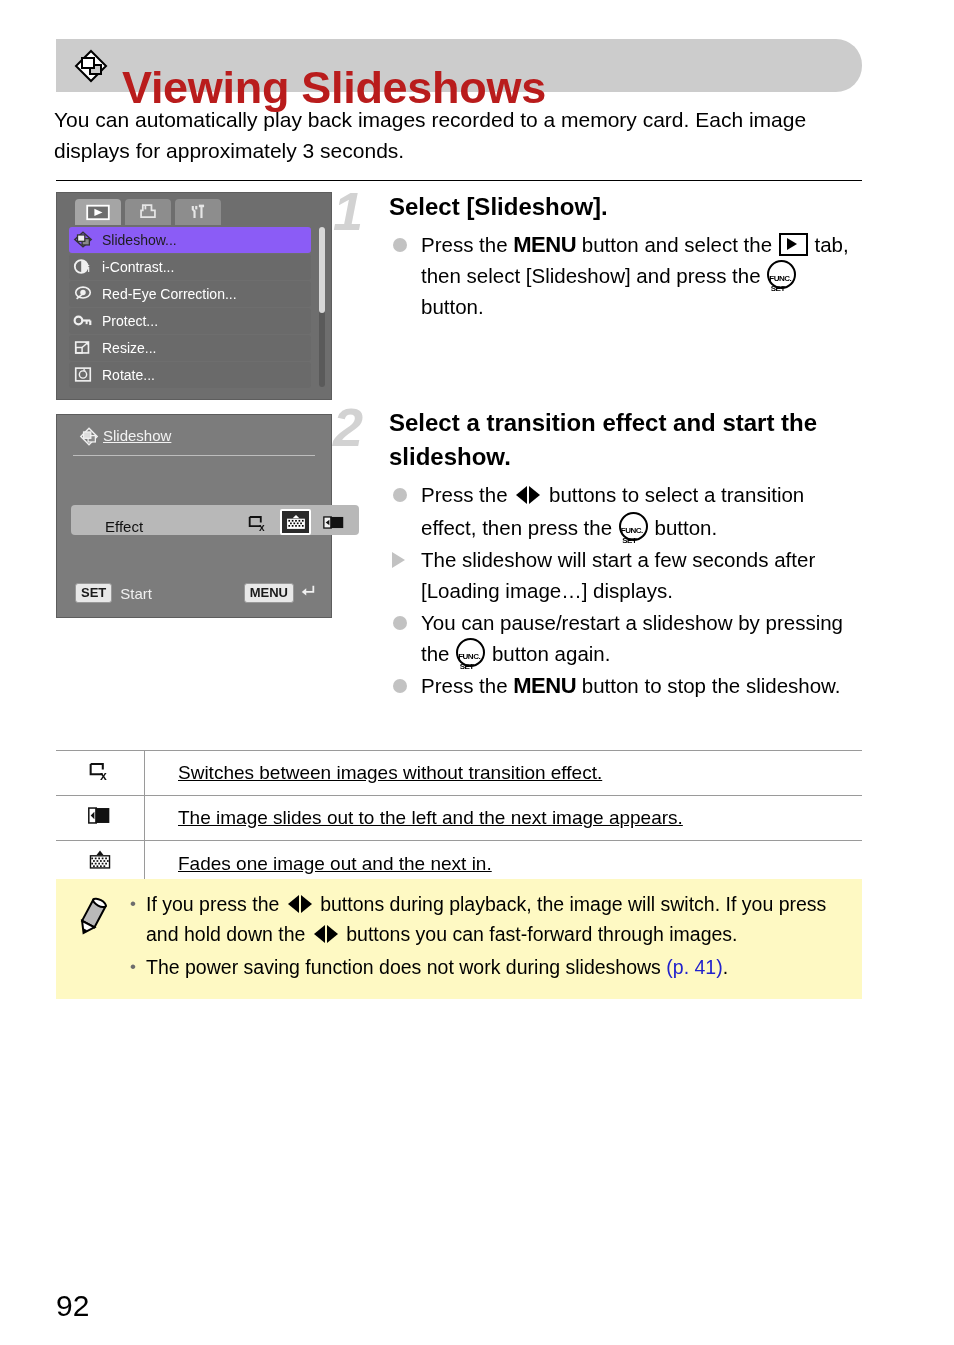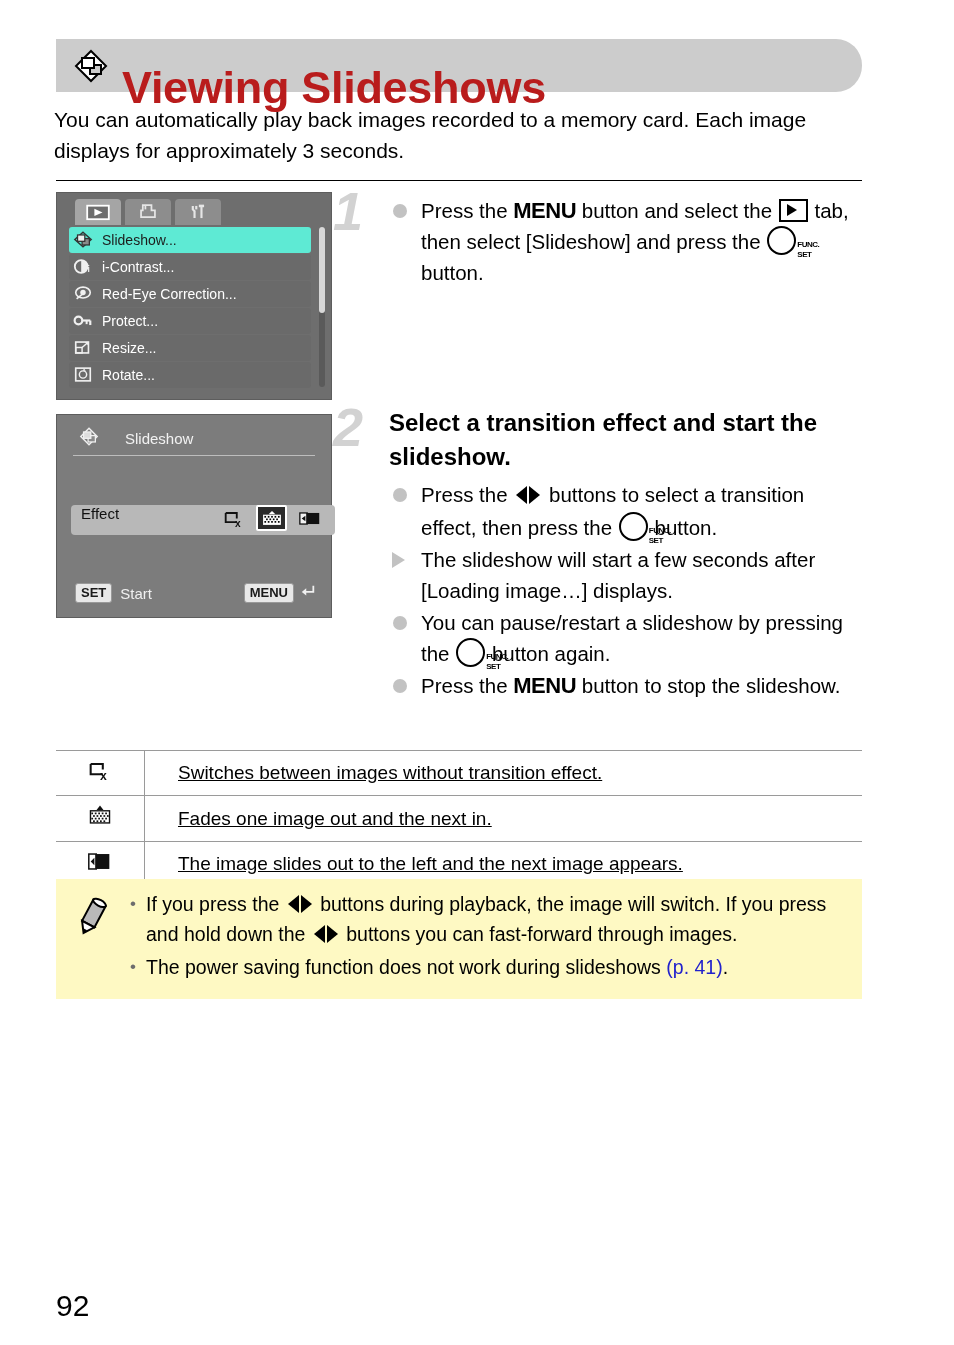--- a/index.html
+++ b/index.html
@@ -62,49 +62,50 @@
   .menu-list{
     position:absolute; left:12px; top:34px; width:242px;
   }
   .menu-row{
     height:26px; margin-bottom:1px;
     background:#6a6a6a;
     display:flex; align-items:center;
     border-radius:3px;
     padding-left:4px;
   }
-  .menu-row.selected{ background:#5eead4; color:#1c1c1c; }
+  .menu-row.selected{ background:#8b5cf6; color:#1c1c1c; }
   .menu-row .mi-icon{ width:22px; height:20px; margin-right:7px; flex:0 0 auto; position:relative;}
   .menu-row .mi-label{ font-size:14px; white-space:nowrap; }
 
   .scrollbar{
     position:absolute; right:6px; top:34px;
     width:6px; height:160px; background:#5a5a5a; border-radius:3px;
   }
   .scrollbar .thumb{
     position:absolute; left:0; top:0; width:6px; height:86px;
     background:#d8d8d8; border-radius:3px;
   }
 
   
   .ss-title{
     position:absolute; left:22px; top:12px;
-    display:flex; align-items:center; gap:26px;
-    font-size:15px; color:#f2f2f2;
+    display:flex; gap:4px;
+    font-size:15px; color:#f2f2f2;text-decoration:underline;
   }
   .ss-underline{
     position:absolute; left:16px; top:40px; width:242px;
     border-top:1px solid #bdbdbd;
   }
   .effect-row{
     position:absolute; left:14px; top:90px;
     width:264px; height:30px;
     background:#b8b8b8; border-radius:4px;
-    display:flex; align-items:flex-start;
+    display:flex; align-items:flex-end;
     color:#111;
+    padding-left:24px;
   }
   .effect-label{ margin-left:10px; font-size:15px; flex:1 1 auto; }
   .eff-icons{ display:flex; align-items:center; gap:9px; margin-right:12px; }
   .eff-cell{ width:27px; height:22px; display:flex; align-items:center; justify-content:center; position:relative;}
   .eff-cell.sel{ background:#2a2a2a; border:2px solid #ffffff; border-radius:2px; }
 
   .ss-footer{
     position:absolute; left:18px; right:14px; bottom:14px;
     display:flex; align-items:center; justify-content:space-between;
   }
@@ -153,21 +154,21 @@
   .menu-word{ font-weight:bold; font-size:22px; letter-spacing:-0.5px; }
 
   
   .func-set{
     width:25px; height:25px; border-radius:50%;
     border:2px solid #000; display:inline-block;
     vertical-align:-6px; position:relative; margin:0 1px;
   }
   .func-set i{
     position:absolute; left:0; right:8px; text-align:center;
-    font-style:normal; font-weight:bold; letter-spacing:-0.5px;padding-left:28px;
+    font-style:normal; font-weight:bold; letter-spacing:-0.5px;
   }
   .func-set i.a{ top:1px; font-size:8px; }
   .func-set i.b{ top:11px; font-size:8px; }
 
   
   .play-box{
     display:inline-block; vertical-align:-4px;
     width:25px; height:19px; border:2.5px solid #000;
     position:relative; margin:0 1px;
   }
@@ -403,20 +404,21 @@
             <path d="M16 3 L16 10 L5 10" fill="none" stroke="#f0f0f0" stroke-width="2"></path>
             <polygon points="8,6 3,10 8,14" fill="#f0f0f0"></polygon>
           </svg>
       </span>
     </span>
   </div>
 </div>
 
 <div class="step" id="step1">
   <div class="step-num">1</div>
+  <div class="step-head">Select [Slideshow].</div>
   <div class="bullets">
     <div class="bullet">
       <span class="dot"></span>
       <span class="rich">Press the <span class="menu-word">MENU</span> button and select the <span class="play-box"></span> tab, then select [Slideshow] and press the <span class="func-set"><i class="a">FUNC.</i><i class="b">SET</i></span> button.</span>
     </div>
   </div>
 </div>
 
 <div class="step" id="step2">
   <div class="step-num">2</div>
@@ -445,20 +447,30 @@
   <tbody>
       <tr>
     <td>
       <svg viewBox="0 0 30 24" width="28" height="23">
             <path d="M5 5 L5 16 L18 16" fill="none" stroke="#111" stroke-width="2.2"></path>
             <path d="M5 5 L18 5 L18 11" fill="none" stroke="#111" stroke-width="2.2"></path>
             <text x="15" y="22" font-size="13" font-weight="bold" fill="#111" font-family="sans-serif">x</text>
           </svg>
     </td>
     <td>Switches between images without transition effect.</td>
+  </tr>
+  <tr>
+    <td>
+      <svg viewBox="0 0 30 24" width="28" height="23">
+            <rect x="3" y="4" width="8" height="16" fill="#ffffff" stroke="#111" stroke-width="1.6"></rect>
+            <polygon points="9,8 5,12 9,16" fill="#111"></polygon>
+            <rect x="10" y="4" width="15" height="16" fill="#111"></rect>
+          </svg>
+    </td>
+    <td>The image slides out to the left and the next image appears.</td>
   </tr>
   <tr>
     <td>
       <svg viewBox="0 0 30 26" width="26" height="24">
             <polygon points="15,1 19,6 11,6" fill="#111"></polygon>
             <rect x="4" y="7" width="22" height="14" fill="#ffffff" stroke="#111" stroke-width="1.6"></rect>
             <g fill="#111">
               <rect x="5" y="9" width="2" height="2"></rect>
               <rect x="9" y="9" width="2" height="2"></rect>
               <rect x="13" y="9" width="2" height="2"></rect>
@@ -476,30 +488,20 @@
               <rect x="21" y="15" width="2" height="2"></rect>
               <rect x="7" y="18" width="2" height="2"></rect>
               <rect x="11" y="18" width="2" height="2"></rect>
               <rect x="15" y="18" width="2" height="2"></rect>
               <rect x="19" y="18" width="2" height="2"></rect>
             </g>
           </svg>
     </td>
     <td>Fades one image out and the next in.</td>
   </tr>
-  <tr>
-    <td>
-      <svg viewBox="0 0 30 24" width="28" height="23">
-            <rect x="3" y="4" width="8" height="16" fill="#ffffff" stroke="#111" stroke-width="1.6"></rect>
-            <polygon points="9,8 5,12 9,16" fill="#111"></polygon>
-            <rect x="10" y="4" width="15" height="16" fill="#111"></rect>
-          </svg>
-    </td>
-    <td>The image slides out to the left and the next image appears.</td>
-  </tr>
 </tbody>
   </table>
 
 <div class="note">
   <span class="note-icon">
     <svg viewBox="0 0 44 44" width="44" height="44">
       <g transform="rotate(28 22 22)">
         <rect x="15" y="6" width="14" height="24" fill="#b9b9b9" stroke="#000" stroke-width="2"></rect>
         <ellipse cx="22" cy="6" rx="7" ry="3" fill="#ffffff" stroke="#000" stroke-width="2"></ellipse>
         <polygon points="15,30 29,30 22,40" fill="#ffffff" stroke="#000" stroke-width="2"></polygon>

